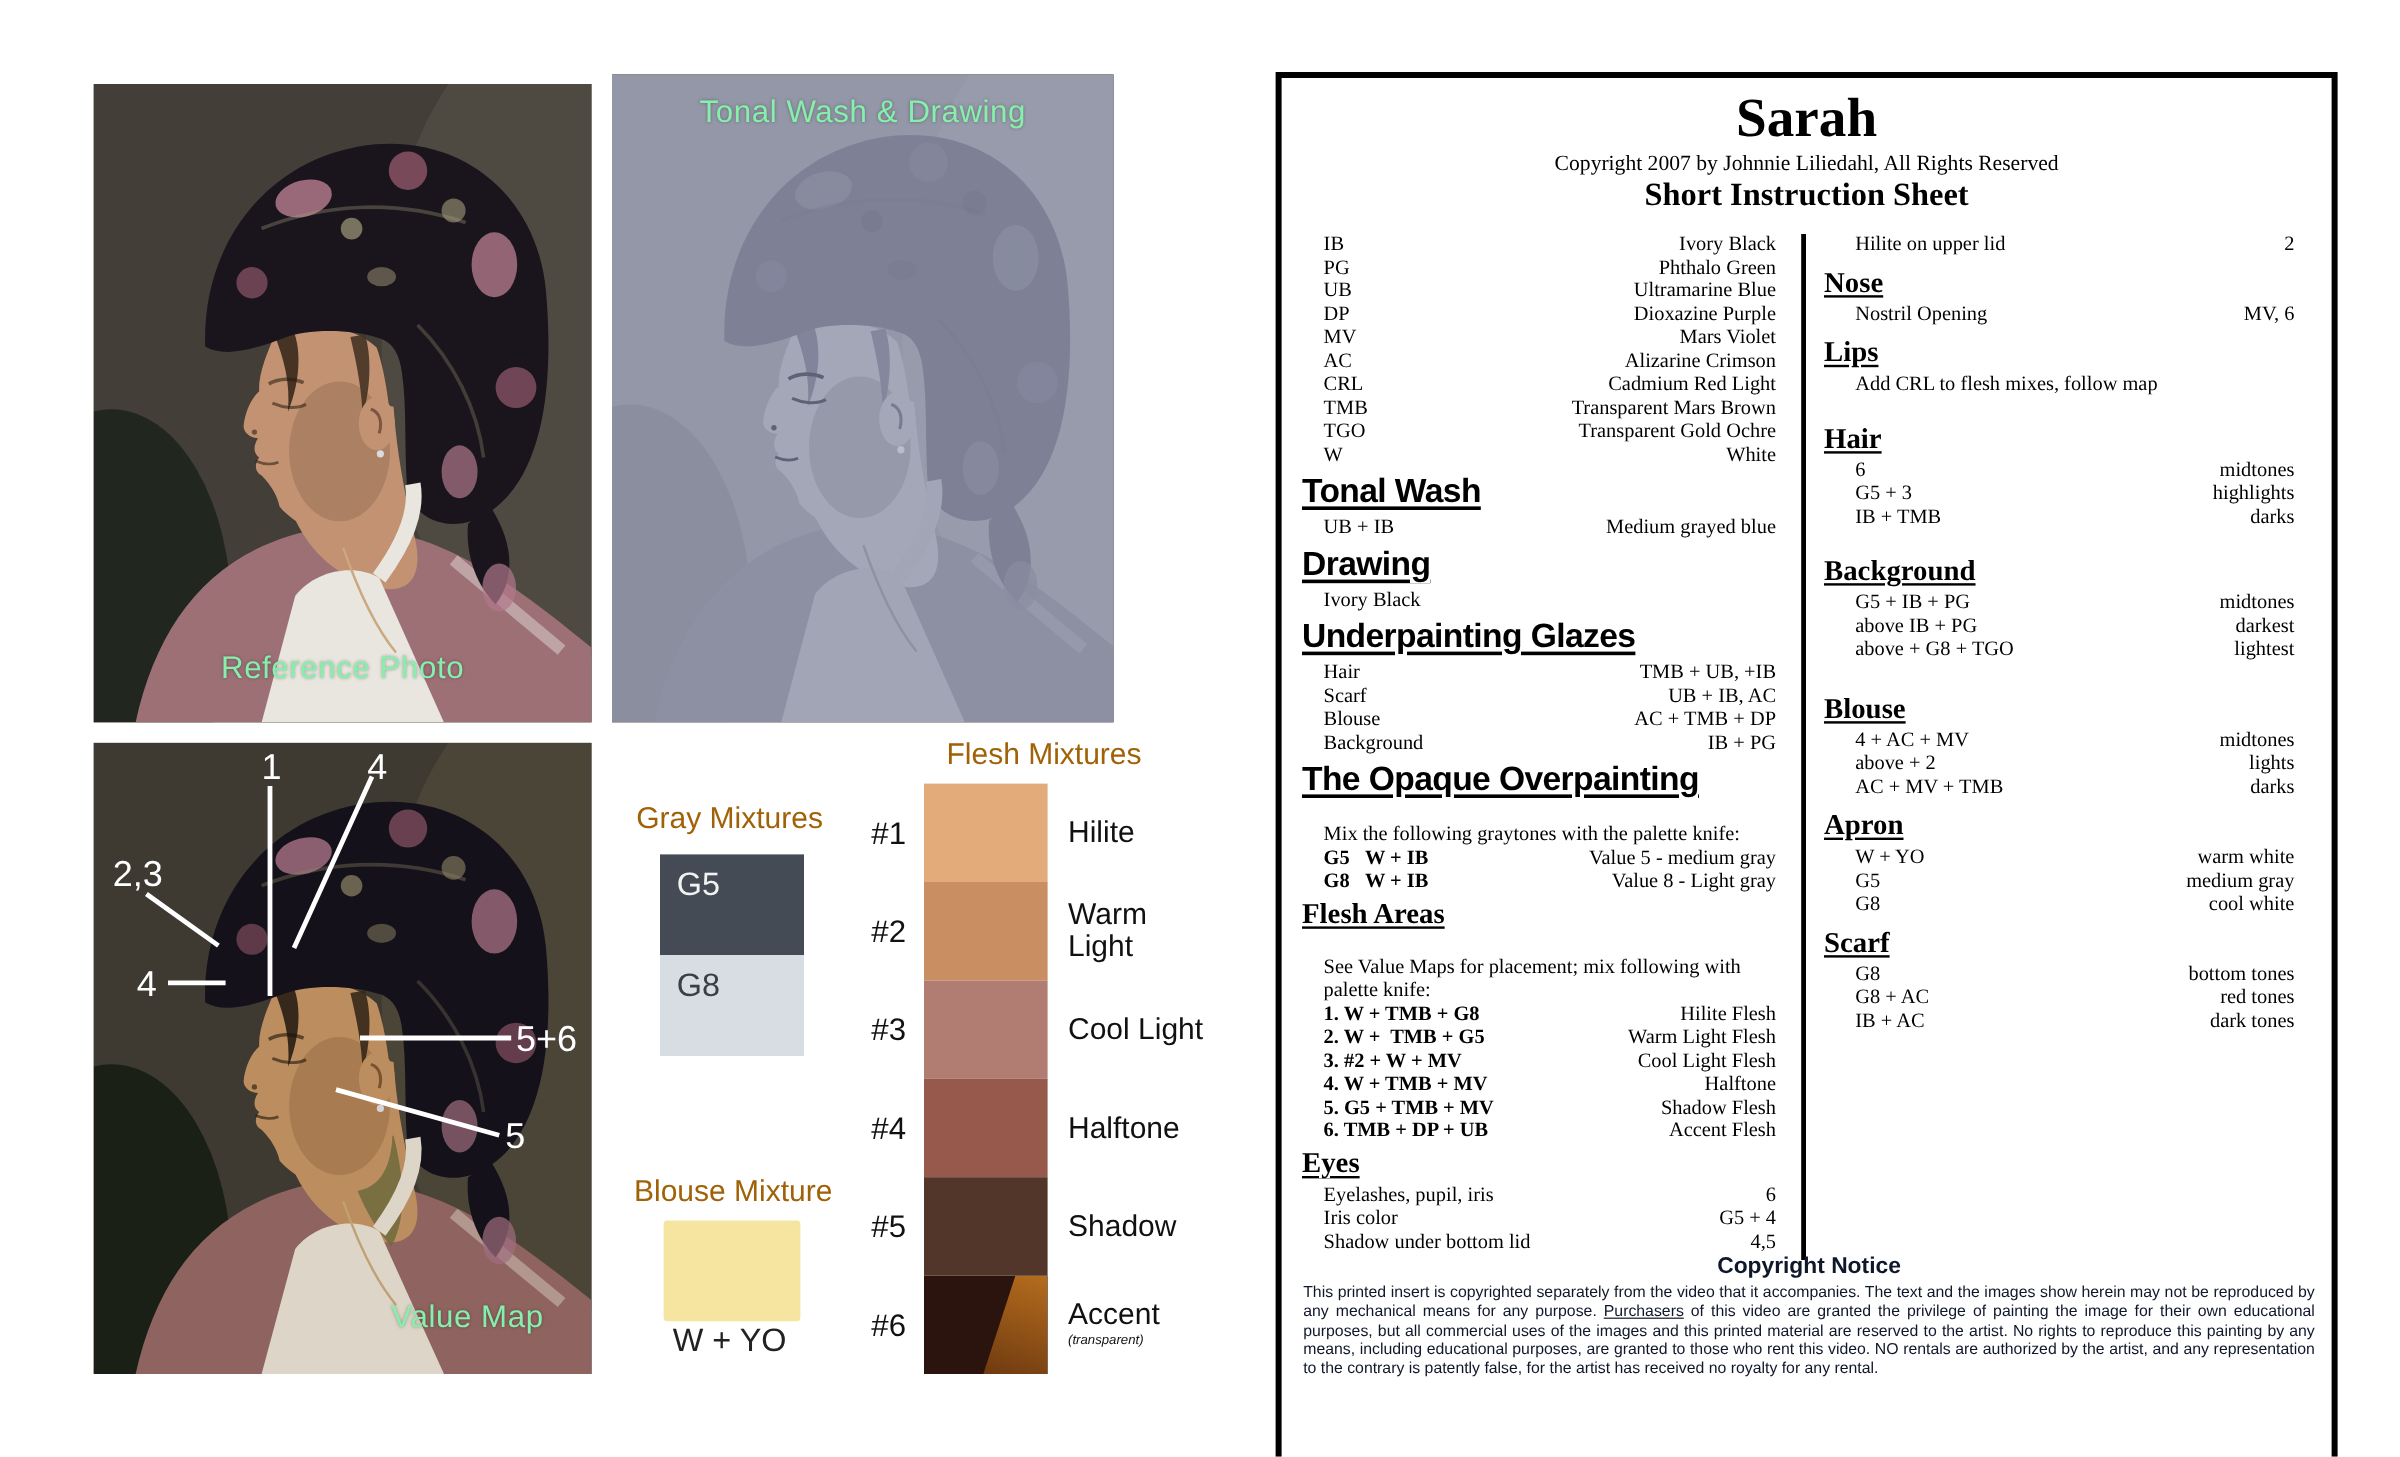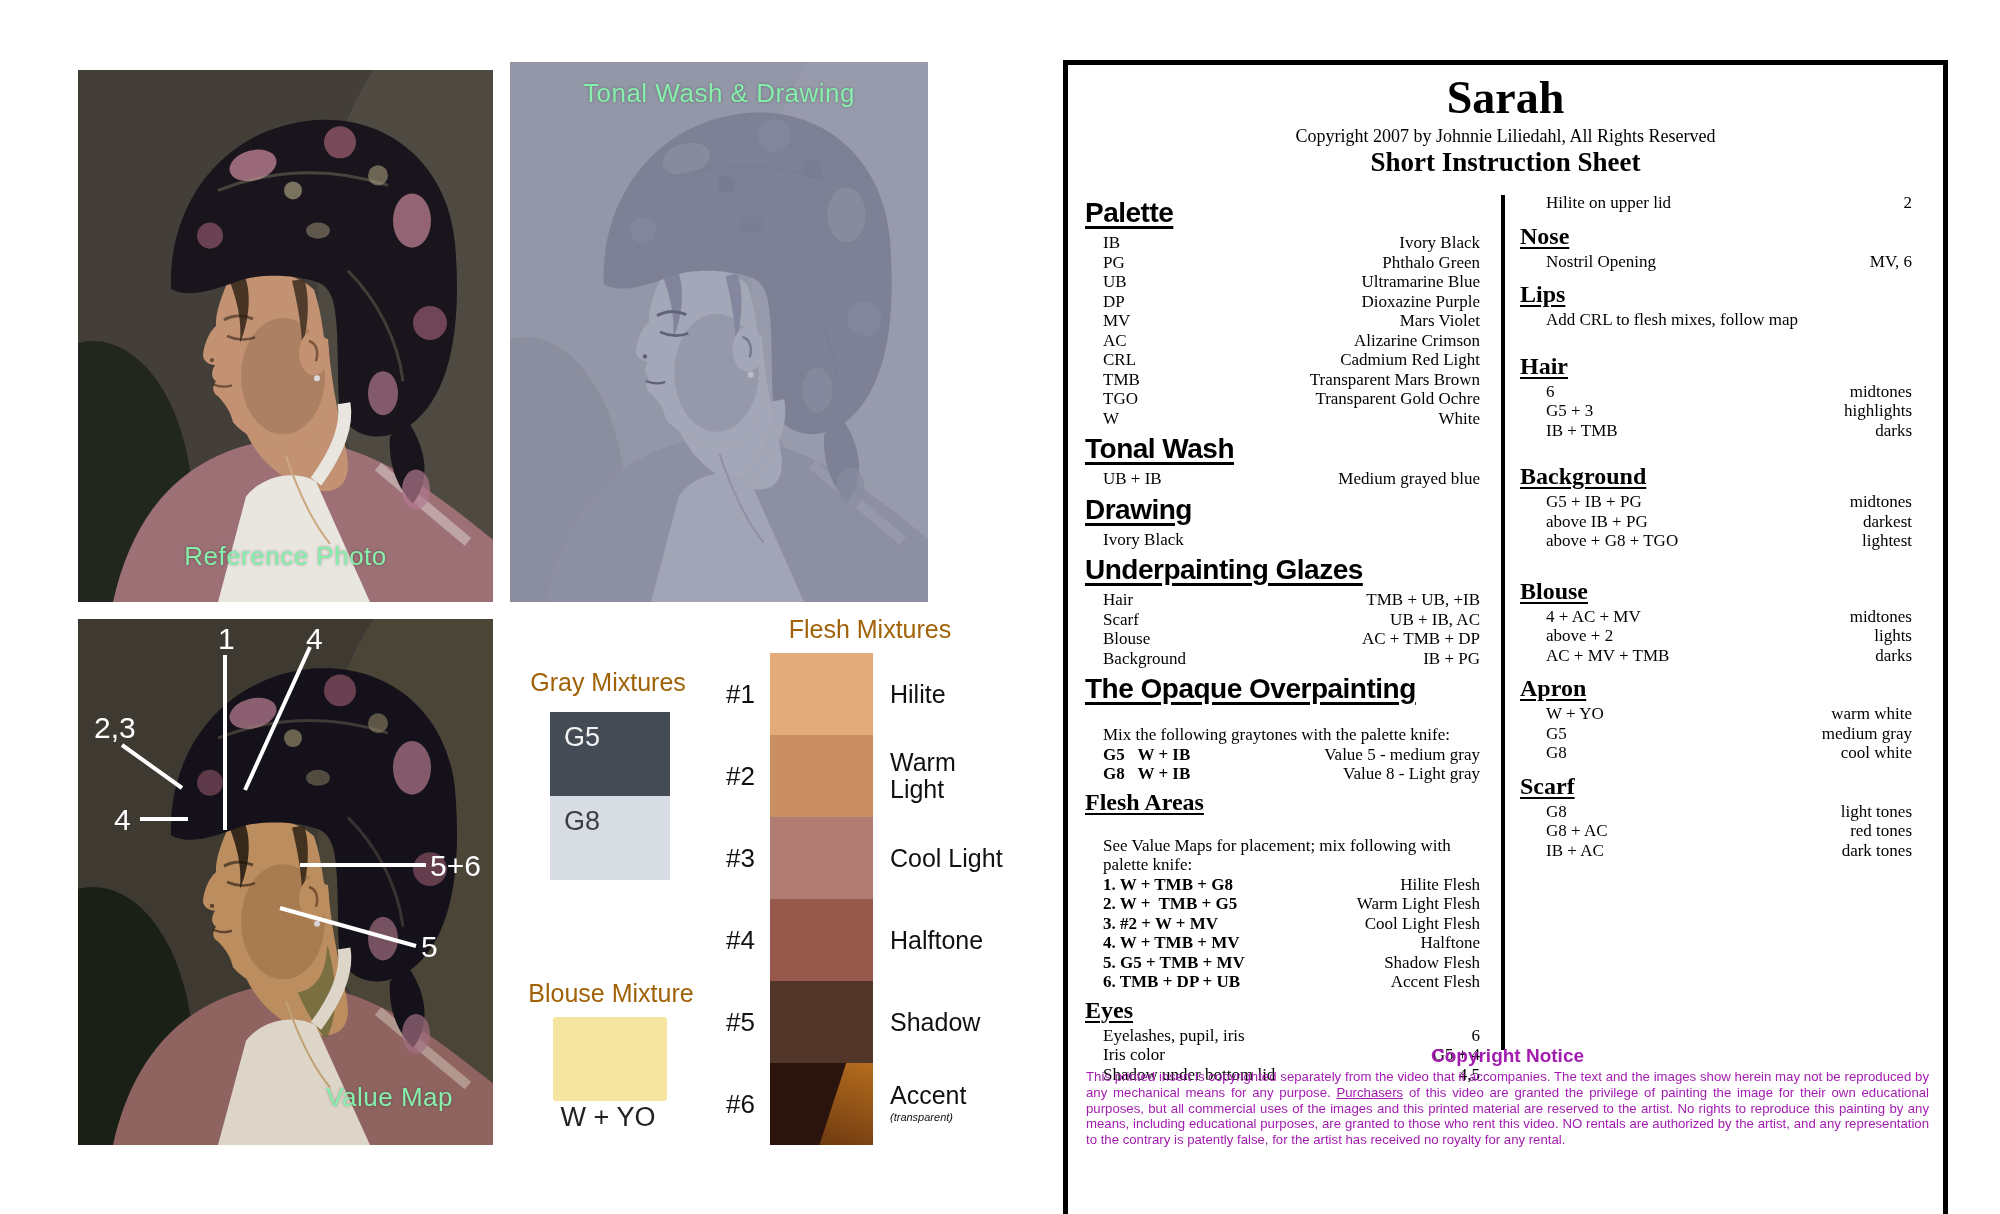--- a/index.html
+++ b/index.html
@@ -74,21 +74,21 @@
        font:17px/19.5px "Liberation Serif",serif;padding-left:18px;}
   .row .rl{white-space:pre-wrap;}
   .row .rr{white-space:nowrap;text-align:right;padding-left:8px;}
   .boldl .rl{font-weight:bold;}
   #sheet-left-col .sect{margin-bottom:4px;}
   #sheet-right-col .sect{margin-bottom:9px;}
   #sheet-right-col .row,#sheet-right-col .intro{padding-left:26px;}
   #sheet-right-col .sect:nth-child(4){margin-top:22px;}
   #sheet-right-col .sect:nth-child(5){margin-top:22px;}
   #sheet-right-col .sect:nth-child(6){margin-top:26px;}
-  #notice{position:absolute;left:18px;right:14px;top:980px;color:#a21caf;}
+  #notice{position:absolute;left:18px;right:14px;top:980px;color:#0f172a;}
   .notice-h{text-align:center;font-weight:bold;font-size:19px;line-height:22px;}
   .notice-b{font-size:13.2px;line-height:15.8px;text-align:justify;margin-top:2px;}
   .hidden-defs{position:absolute;width:0;height:0;overflow:hidden;}
 </style>
 </head>
 <body>
 
 <svg class="hidden-defs" aria-hidden="true">
   <defs>
     <symbol id="portrait-sym" viewBox="0 0 415 530" preserveAspectRatio="none">
@@ -221,21 +221,20 @@
 
   <div id="sheet">
     <div id="sheet-header">
       <div class="sh-title">Sarah</div>
       <div class="sh-copy">Copyright 2007 by Johnnie Liliedahl, All Rights Reserved</div>
       <div class="sh-sub">Short Instruction Sheet</div>
     </div>
     <div id="divider"></div>
     <div class="col" id="sheet-left-col">
         <section class="sect">
-          <div class="h-sans">Palette</div>
           <div class="row">
             <span class="rl">IB</span>
             <span class="rr">Ivory Black</span>
           </div>
           <div class="row">
             <span class="rl">PG</span>
             <span class="rr">Phthalo Green</span>
           </div>
           <div class="row">
             <span class="rl">UB</span>
@@ -437,21 +436,21 @@
           </div>
           <div class="row">
             <span class="rl">G8</span>
             <span class="rr">cool white</span>
           </div>
         </section>
         <section class="sect">
           <div class="h-serif">Scarf</div>
           <div class="row">
             <span class="rl">G8</span>
-            <span class="rr">light tones</span>
+            <span class="rr">bottom tones</span>
           </div>
           <div class="row">
             <span class="rl">G8 + AC</span>
             <span class="rr">red tones</span>
           </div>
           <div class="row">
             <span class="rl">IB + AC</span>
             <span class="rr">dark tones</span>
           </div>
         </section>

